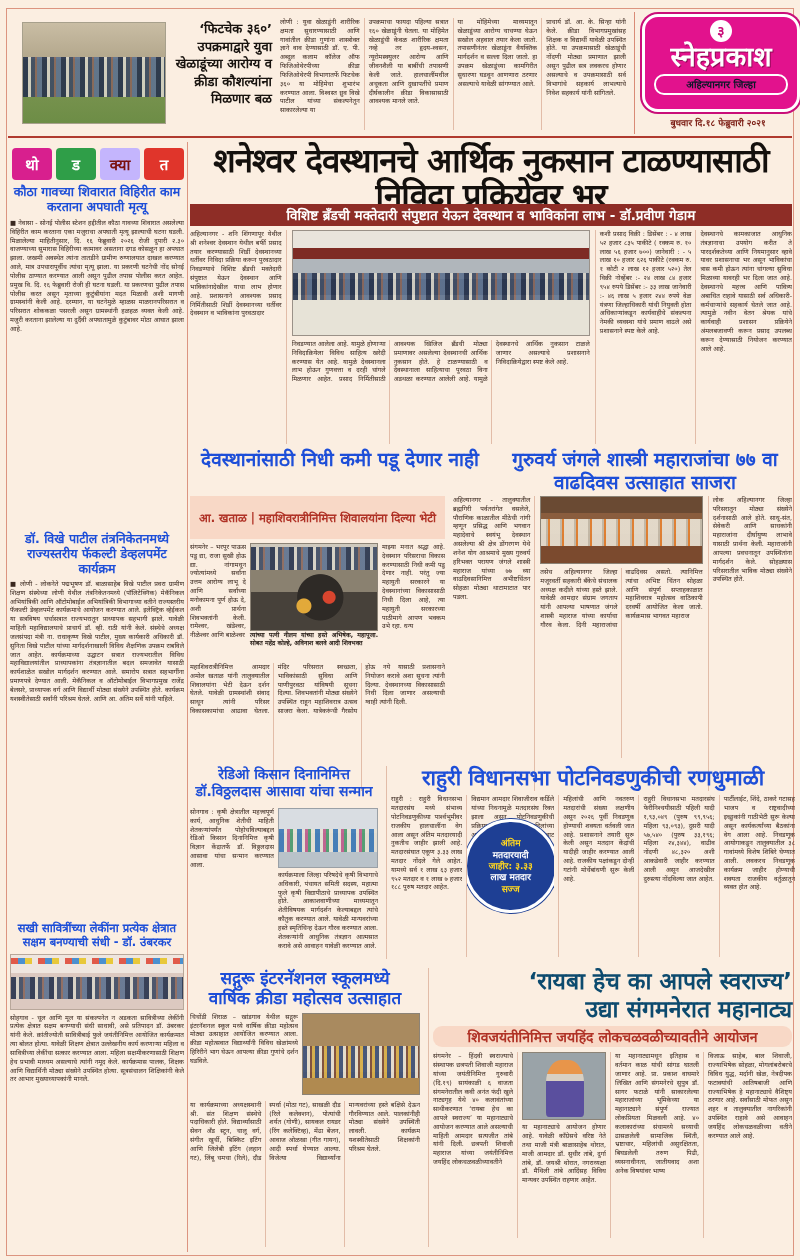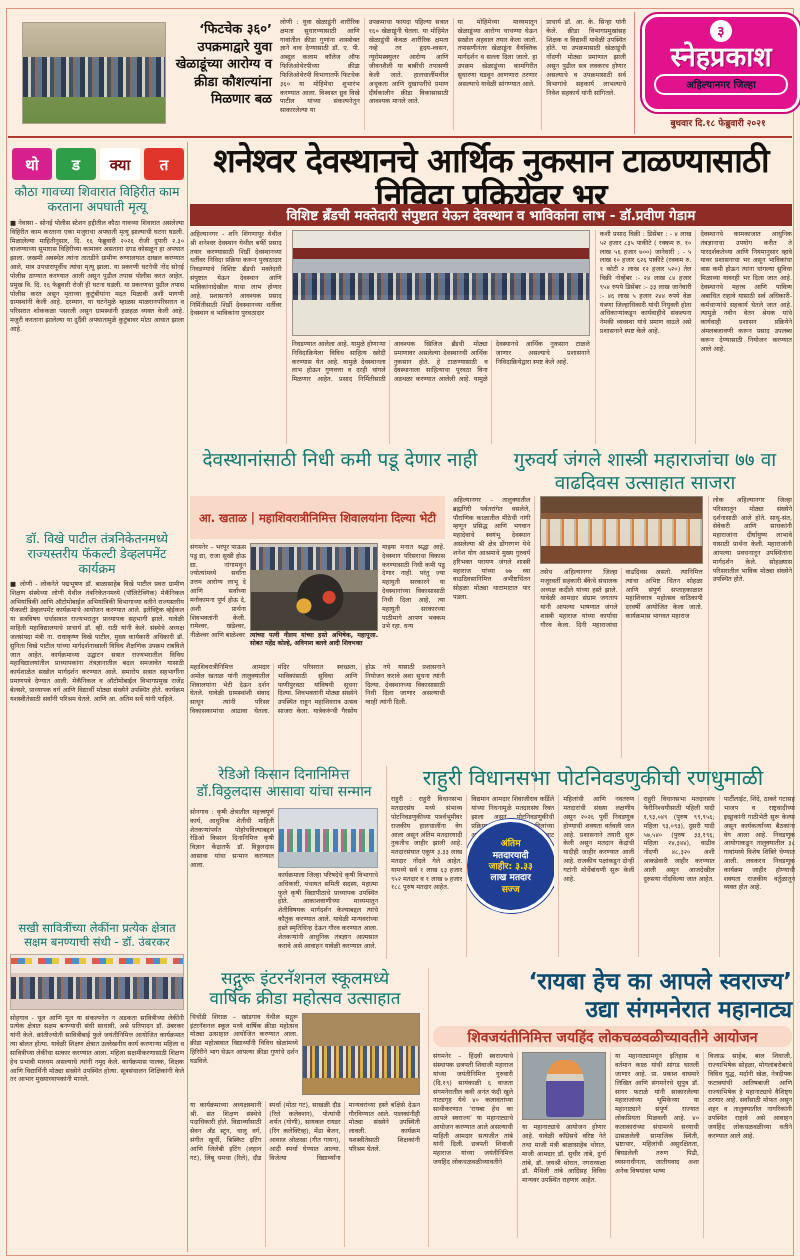--- a/index.html
+++ b/index.html
@@ -10,21 +10,21 @@
   .t{font-size:6.4px;line-height:1.38;text-align:justify;color:#3a281f;overflow:hidden;}
   .rule-r{border-right:1px solid #e2bca8;}
   .cols{display:flex;}
   .cols>div{overflow:hidden;}
   .cols>div+div{border-left:1px solid #e2bca8;padding-left:4px;margin-left:4px;}
   .multicol3{column-count:3;column-gap:8px;column-rule:1px solid #e2bca8;}
   .multicol2{column-count:2;column-gap:8px;column-rule:1px solid #e2bca8;}
   
   .lead-head{font-size:33px;font-weight:800;color:#14100d;text-align:center;line-height:1.05;letter-spacing:-1px;}
   .maroon-bar{background:#8e2d26;color:#ffffff;font-weight:700;font-size:13.5px;text-align:center;padding:2px 0;}
-  .h2{font-weight:400;color:#0f766e;text-align:center;line-height:1.2;}
+  .h2{font-weight:700;color:#1d4ed8;text-align:center;line-height:1.2;}
   .pink-bar{background:#f8d8c6;color:#b03226;font-weight:800;text-align:center;}
   .red-head{font-weight:800;color:#0c4a6e;text-align:right;line-height:1.2;}
   
   .masthead{position:absolute;background:#e2128d;border-radius:16px;border:3px solid #ffffff;box-shadow:0 0 0 2px #c90e79;text-align:center;}
   .mh-circle{position:absolute;left:50%;top:3px;transform:translateX(-50%);width:22px;height:22px;border-radius:50%;background:#ffffff;color:#c90e79;font-weight:800;font-size:14px;line-height:22px;}
   .mh-title{margin-top:26px;color:#ffffff;font-weight:800;font-size:27px;line-height:1;text-shadow:1px 1px 0 #8e0a55;}
   .mh-sub{margin:4px auto 8px;width:86%;border:2px solid #ffffff;border-radius:10px;color:#0f172a;font-weight:700;font-size:10px;padding:1px 0 2px;}
   .date-line{font-size:9px;font-weight:700;color:#7c1d14;text-align:center;}
   
   .lbox{width:40px;height:32px;border-radius:4px;font-weight:800;font-size:15px;color:#fff;display:flex;align-items:center;justify-content:center;}
@@ -77,21 +77,21 @@
       <div class="mh-sub">अहिल्यानगर जिल्हा</div>
     </div>
     <div class="abs date-line" style="left:628px;top:104px;width:160px;">बुधवार दि.१८ फेब्रुवारी २०२१</div>
   </div>
   <div class="hline" style="left:8px;top:136px;width:784px;"></div>
 
   <div class="abs" style="left:10px;top:142px;width:174px;height:1110px;border-right:1px solid #dc9480;padding-right:3px;">
     <div style="display:flex;gap:4px;margin:6px 0 4px 2px;">
       <div class="lbox" style="background:#d81f8e;">थो</div>
       <div class="lbox" style="background:#2f9e48;">ड</div>
-      <div class="lbox" style="background:#ffffff;color:#7a1010;text-align:center;">क्या</div>
+      <div class="lbox" style="background:#c4b5fd;color:#7a1010;text-align:center;">क्या</div>
       <div class="lbox" style="background:#e0352b;">त</div>
     </div>
     <div class="h2" style="font-size:12.5px;margin:2px 0 5px;">कौठा गावच्या शिवारात विहिरीत काम करताना अपघाती मृत्यू</div>
     <div class="t" style="height:306px;">■ नेवासा - सोनई पोलीस स्टेशन हद्दीतील कौठा गावच्या शिवारात असलेल्या विहिरीत काम करताना एका मजुराचा अपघाती मृत्यू झाल्याची घटना घडली. मिळालेल्या माहितीनुसार, दि. १६ फेब्रुवारी २०२६ रोजी दुपारी २.३० वाजण्याच्या सुमारास विहिरीच्या कामावर असताना दगड कोसळून हा अपघात झाला. जखमी अवस्थेत त्यांना तातडीने ग्रामीण रुग्णालयात दाखल करण्यात आले, मात्र उपचारापूर्वीच त्यांचा मृत्यू झाला. या प्रकरणी घटनेची नोंद सोनई पोलीस ठाण्यात करण्यात आली असून पुढील तपास पोलीस करत आहेत. प्रमुख वि. दि. १६ फेब्रुवारी रोजी ही घटना घडली. या प्रकरणचा पुढील तपास पोलीस करत असून मृताच्या कुटुंबीयांना मदत मिळावी अशी मागणी ग्रामस्थांनी केली आहे. दरम्यान, या घटनेमुळे म्हाळस माळरानपरिसरात व परिसरात शोककळा पसरली असून ग्रामस्थांनी हळहळ व्यक्त केली आहे. मजुरी करताना झालेल्या या दुर्दैवी अपघातामुळे कुटुंबावर मोठा आघात झाला आहे.</div>
     <div class="h2" style="font-size:12.5px;margin:6px 0 4px;">डॉ. विखे पाटील तंत्रनिकेतनमध्ये राज्यस्तरीय फॅकल्टी डेव्हलपमेंट कार्यक्रम</div>
     <div class="t" style="height:336px;">■ लोणी - लोकनेते पद्मभूषण डॉ. बाळासाहेब विखे पाटील प्रवरा ग्रामीण शिक्षण संस्थेच्या लोणी येथील तंत्रनिकेतनमध्ये (पॉलिटेक्निक) मेकॅनिकल अभियांत्रिकी आणि ऑटोमोबाईल अभियांत्रिकी विभागाच्या वतीने राज्यस्तरीय फॅकल्टी डेव्हलपमेंट कार्यक्रमाचे आयोजन करण्यात आले. इलेक्ट्रिक व्हेईकल या सत्रविषय चर्चासत्रात राज्यभरातून प्राध्यापक सहभागी झाले. यावेळी माहिती महाविद्यालयाचे प्राचार्य डॉ. व्ही. राठी यांनी केले. संस्थेचे अध्यक्ष जलसंपदा मंत्री ना. राधाकृष्ण विखे पाटील, मुख्य कार्यकारी अधिकारी डॉ. सुनिता विखे पाटील यांच्या मार्गदर्शनाखाली विविध शैक्षणिक उपक्रम राबविले जात आहेत. कार्यक्रमाच्या उद्घाटन सत्रात राज्यभरातील विविध महाविद्यालयांतील प्राध्यापकांना तंत्रज्ञानातील बदल समजावेत यासाठी कार्यशाळेत सखोल मार्गदर्शन करण्यात आले. समारोप सत्रात सहभागींना प्रमाणपत्रे देण्यात आली. मेकॅनिकल व ऑटोमोबाईल विभागप्रमुख राजेंद्र बेलसरे, प्राध्यापक वर्ग आणि विद्यार्थी मोठ्या संख्येने उपस्थित होते. कार्यक्रम यशस्वीतेसाठी सर्वांनी परिश्रम घेतले. आणि आ. अंतिम सर्वे यांनी पाहिले.</div>
     <div class="h2" style="font-size:11.5px;margin:6px 4px 4px;">सखी सावित्रींच्या लेकींना प्रत्येक क्षेत्रात सक्षम बनण्याची संधी - डॉ. उंबरकर</div>
     <div class="ph event" style="height:54px;margin:2px 0 4px;border:1px solid #b8a79a;">
         <div class="bunting"></div>
         <div class="band" style="top:42%;"></div>

